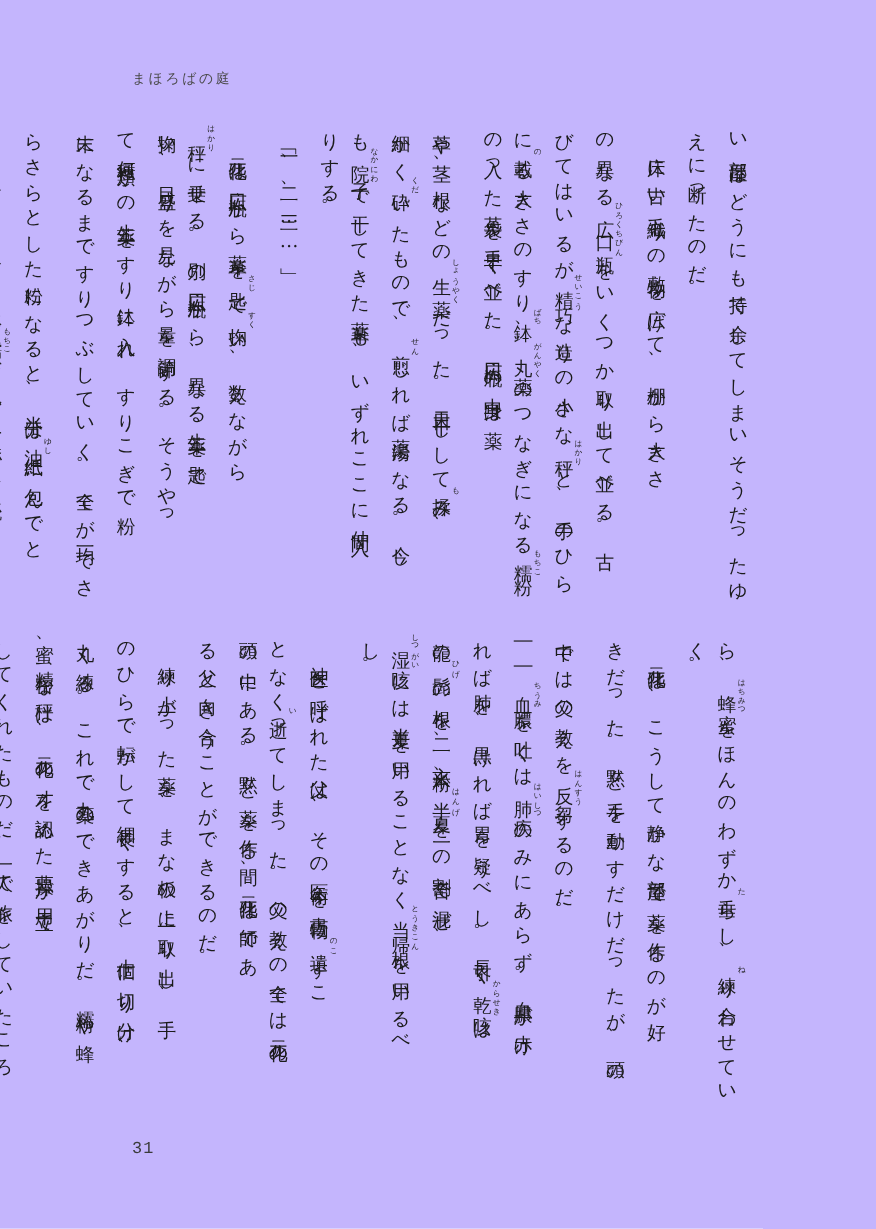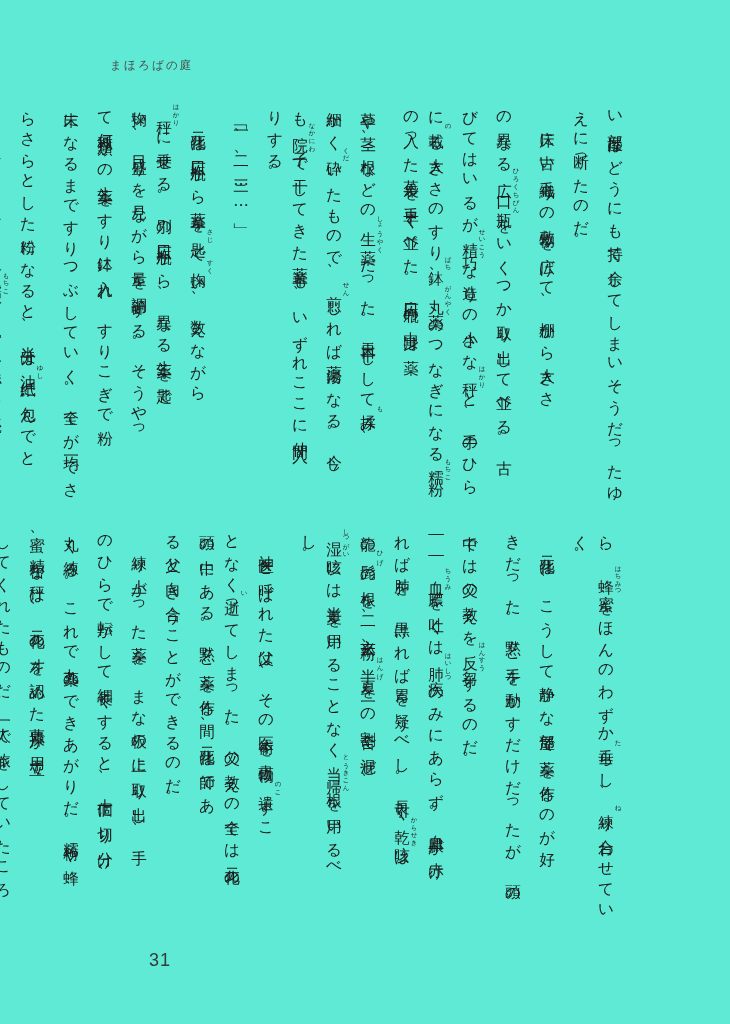--- a/index.html
+++ b/index.html
@@ -7,45 +7,44 @@
     padding: 0;
     background: #ffffff;
   }
   body {
     font-family: "DejaVu Serif", "Liberation Serif", serif;
   }
   #page {
     position: relative;
     width: 730px;
     height: 1024px;
-    background: #5eead4;
+    background: #c4b5fd;
     overflow: hidden;
   }
 
   
   #running-head {
     position: absolute;
     left: 110px;
     top: 58px;
     font-size: 11.5px;
     letter-spacing: 2.2px;
     color: #4a4a4a;
     white-space: nowrap;
   }
 
   
   #folio {
     position: absolute;
     left: 110px;
     top: 950px;
-    font-size: 18px;
+    font-size: 14px;
     letter-spacing: 1px;
     color: #3a3a3a;
-    font-family: Liberation Sans, sans-serif;
-    margin-left: 39px;
+    font-family: Liberation Mono, monospace;
   }
 
   
   .block {
     position: absolute;
     display: flex;
     flex-direction: row-reverse;
     align-items: flex-start;
     justify-content: flex-start;
   }

